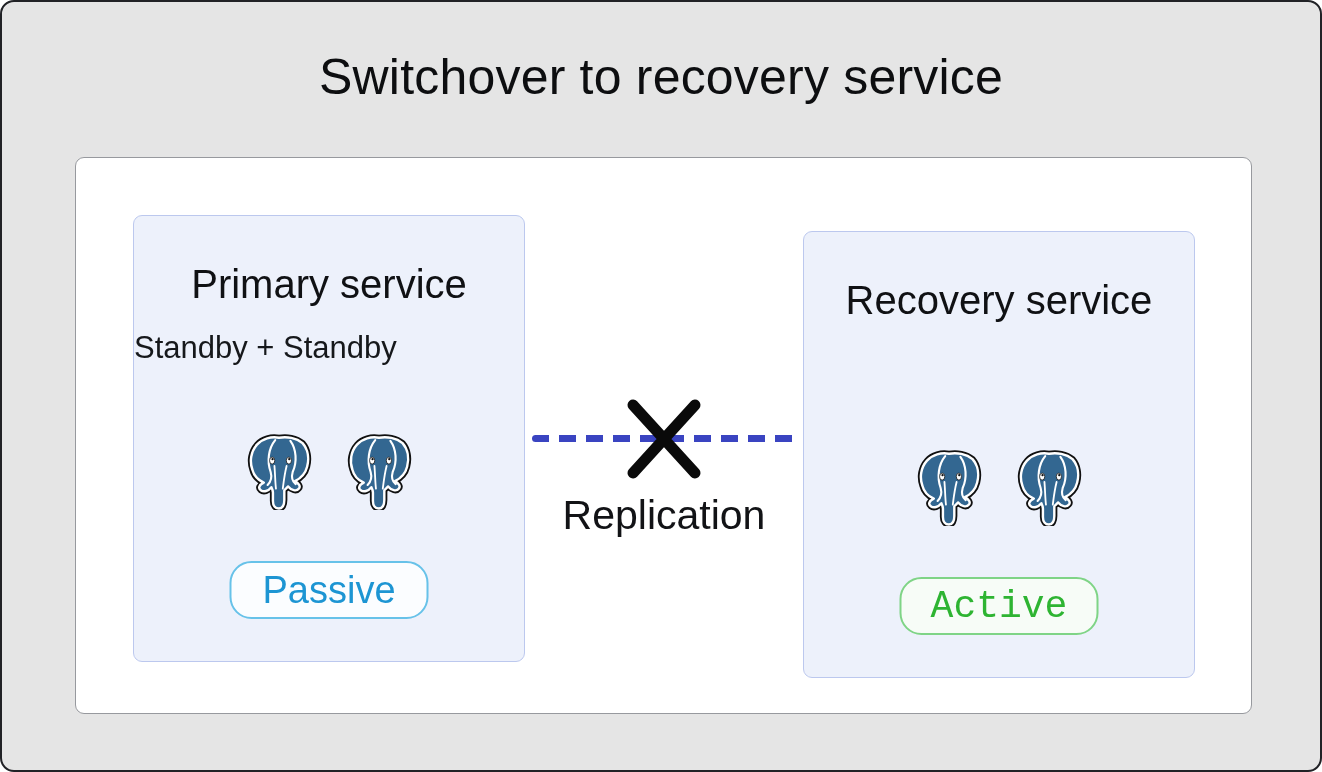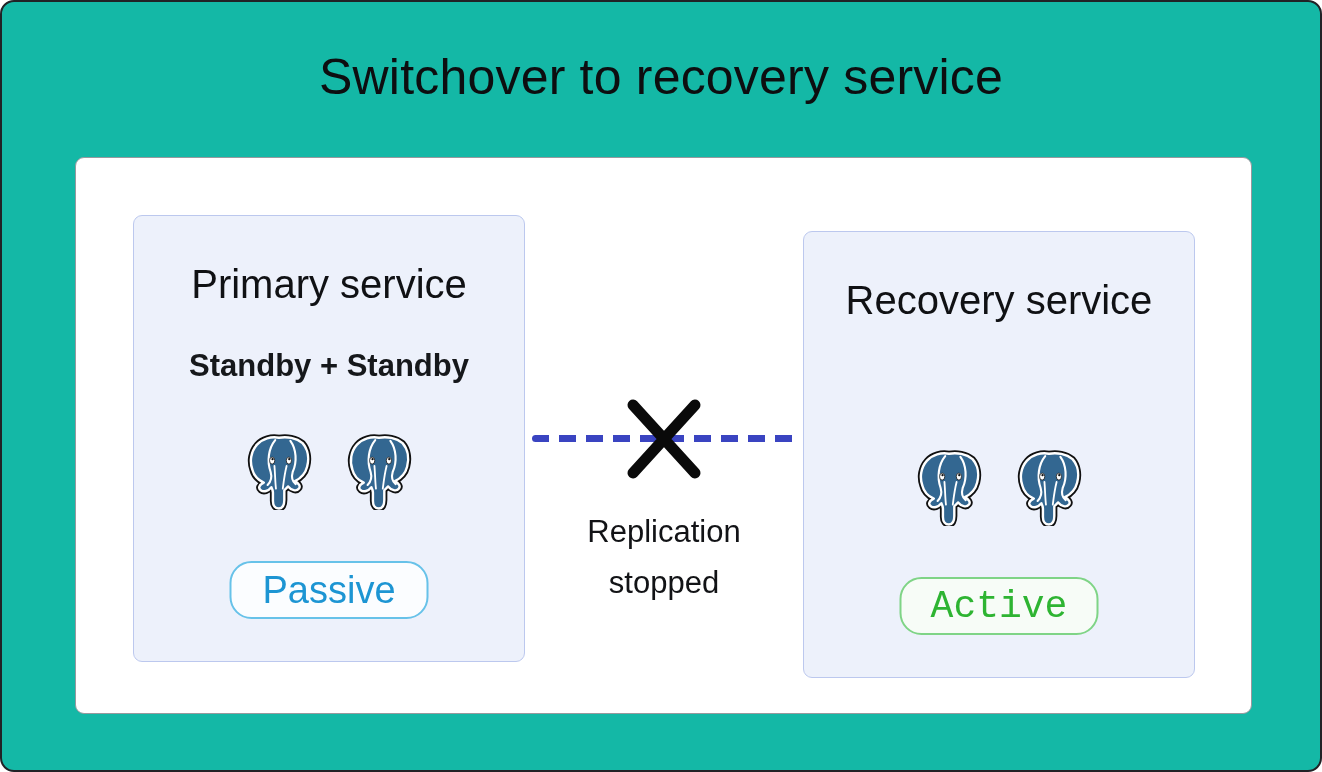--- a/index.html
+++ b/index.html
@@ -1,21 +1,21 @@
 <!DOCTYPE html>
 <html><head>
 <meta charset="utf-8">
 <style>
   * { margin: 0; padding: 0; box-sizing: border-box; }
   html,body { width: 1322px; height: 772px; background: #ffffff; }
   body { font-family: "Liberation Sans", "DejaVu Sans", sans-serif; position: relative; }
 
   .frame {
     position: absolute; inset: 0;
-    background: #14b8a6;
+    background: #e5e5e5;
     border: 2px solid #212226;
     border-radius: 14px;
     overflow: hidden;
   }
 
   .main-title {
     position: absolute; top: 46px; left: 0; width: 100%;
     text-align: center;
     font-size: 50px; line-height: 58px; font-weight: 400;
     color: #0d0e10; letter-spacing: 0.2px;
@@ -38,23 +38,23 @@
   }
   .card--left  { left: 57px;  }
   .card--right { left: 727px; margin-top: 16px; }
 
   .card-title {
     position: absolute; top: 44px; left: 0; width: 100%;
     text-align: center;
     font-size: 40px; line-height: 48px; color: #101114;
   }
   .card-subtitle {
-    position: absolute; top: 131px; left: 0; width: 100%;
-    text-align: center;
-    font-size: 31px; line-height: 38px; color: #16181b; font-weight: bold;
+    position: absolute; top: 113px; left: 0; width: 100%;
+    text-align: left;
+    font-size: 31px; line-height: 38px; color: #16181b;
   }
   .elephant-row {
     position: absolute; top: 218px; left: 0; width: 100%;
     display: flex; justify-content: center; gap: 30px;
   }
   .elephant { width: 70px; height: 76px; }
 
   .badge {
     position: absolute; top: 345px; left: 50%;
     transform: translateX(-50%);
@@ -72,23 +72,23 @@
     width: 263px; height: 7px;
     background: repeating-linear-gradient(90deg,
       #3a44c1 0px, #3a44c1 17px,
       transparent 17px, transparent 27px);
     border-radius: 4px;
   }
 
   .x-mark { position: absolute; left: 621px; top: 393px; width: 82px; height: 88px; }
 
   .connector-label {
-    position: absolute; left: 542px; top: 504px; width: 240px;
+    position: absolute; left: 542px; top: 488px; width: 240px;
     text-align: center;
-    font-size: 31px; line-height: 51px; color: #121316;
+    font-size: 41px; line-height: 51px; color: #121316;
   }
   .connector-label span { display: block; }
 
   .hidden-defs { position: absolute; width: 0; height: 0; overflow: hidden; }
 </style>
 </head>
 <body>
 
 <svg class="hidden-defs" xmlns="http://www.w3.org/2000/svg" aria-hidden="true">
   <symbol id="pg-elephant" viewBox="0 0 92 100">
@@ -141,16 +141,15 @@
   </div>
 
   <div class="dash-line"></div>
 
   <svg class="x-mark" viewBox="0 0 82 88" xmlns="http://www.w3.org/2000/svg">
     <path d="M10 10 L72 78 M72 10 L10 78" stroke="#0a0a0a" stroke-width="11" stroke-linecap="round" fill="none"></path>
   </svg>
 
   <div class="connector-label">
     <span>Replication</span>
-    <span>stopped</span>
   </div>
 
 </div>
 
 </body></html>

